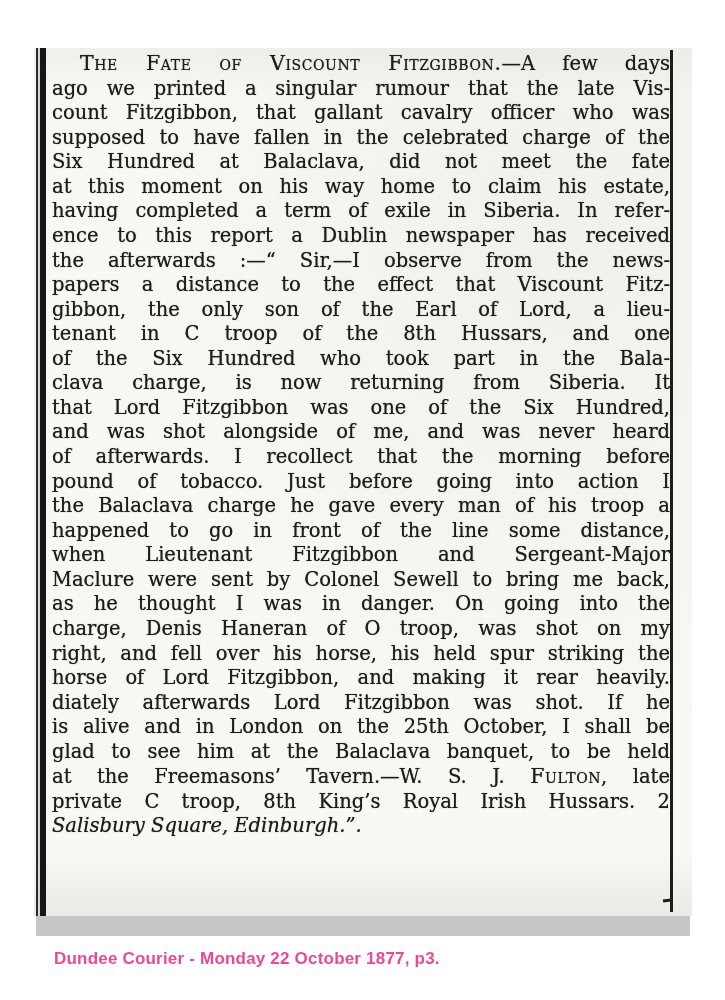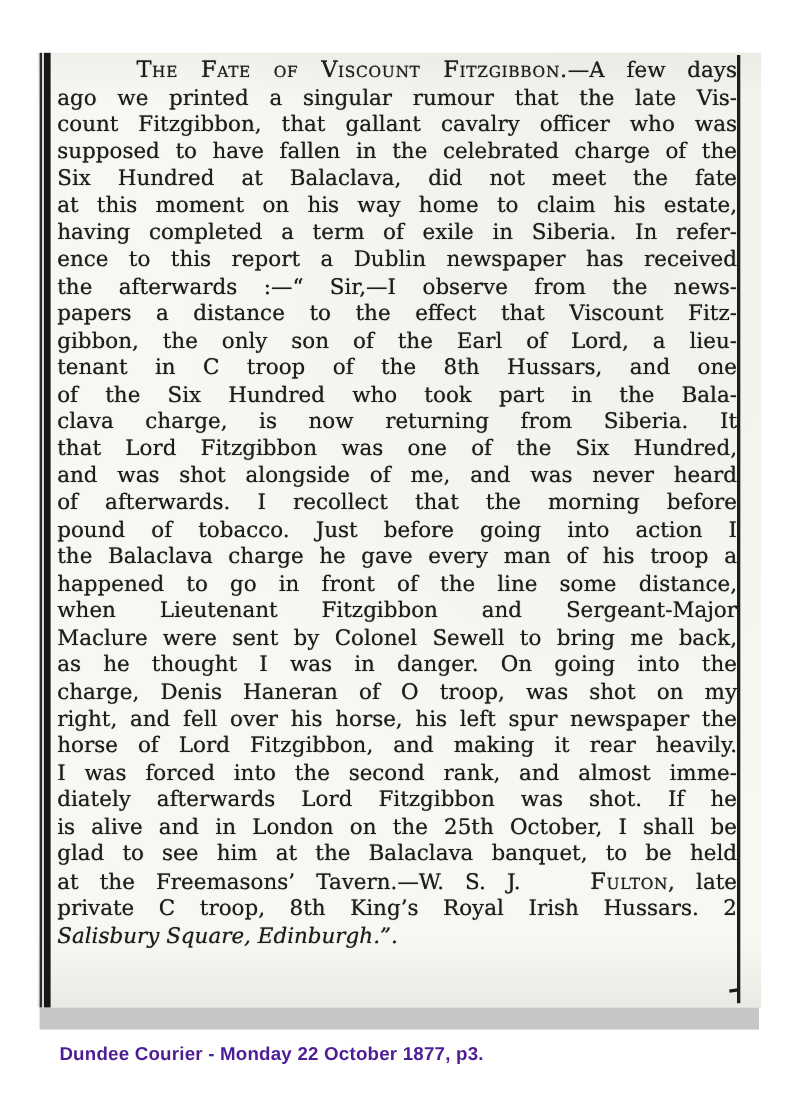--- a/index.html
+++ b/index.html
@@ -60,38 +60,37 @@
     text-align:justify;
     text-align-last:justify;
     white-space:normal;
   }
   .tline.first{text-indent:28px;}
   .tline.last{text-align-last:left;font-style:italic;}
   .sc{
     font-variant:small-caps;
     font-size:20.5px;
     letter-spacing:0.6px;
-    margin-left:44px;
   }
   
   .grey-band{
     position:absolute;
     left:36px;top:916px;
     width:654px;height:20px;
     background:#c6c6c6;
   }
   
   .caption{
     position:absolute;
     left:54px;top:949px;
     font-family:"Liberation Sans", sans-serif;
     font-weight:700;
     font-size:17px;
     letter-spacing:0.2px;
-    color:#4c1d95;
+    color:#ec4899;
   }
 </style>
 </head>
 <body>
 
 <div class="screen">
 
   <div class="paper"></div>
 
   <div class="left-rule"></div>
@@ -115,23 +114,22 @@
       <div class="tline"><span>that Lord Fitzgibbon was one of the Six Hundred,</span></div>
       <div class="tline"><span>and was shot alongside of me, and was never heard</span></div>
       <div class="tline"><span>of afterwards. I recollect that the morning before</span></div>
       <div class="tline"><span>pound of tobacco. Just before going into action I</span></div>
       <div class="tline"><span>the Balaclava charge he gave every man of his troop a</span></div>
       <div class="tline"><span>happened to go in front of the line some distance,</span></div>
       <div class="tline"><span>when Lieutenant Fitzgibbon and Sergeant-Major</span></div>
       <div class="tline"><span>Maclure were sent by Colonel Sewell to bring me back,</span></div>
       <div class="tline"><span>as he thought I was in danger. On going into the</span></div>
       <div class="tline"><span>charge, Denis Haneran of O troop, was shot on my</span></div>
-      <div class="tline"><span>right, and fell over his horse, his left spur newspaper the</span></div>
+      <div class="tline"><span>right, and fell over his horse, his held spur striking the</span></div>
       <div class="tline"><span>horse of Lord Fitzgibbon, and making it rear heavily.</span></div>
-      <div class="tline"><span>I was forced into the second rank, and almost imme-</span></div>
       <div class="tline"><span>diately afterwards Lord Fitzgibbon was shot. If he</span></div>
       <div class="tline"><span>is alive and in London on the 25th October, I shall be</span></div>
       <div class="tline"><span>glad to see him at the Balaclava banquet, to be held</span></div>
       <div class="tline"><span>at the Freemasons’ Tavern.—W. S. J. </span><span class="sc">Fulton</span><span>, late</span></div>
       <div class="tline"><span>private C troop, 8th King’s Royal Irish Hussars. 2</span></div>
       <div class="tline last"><span>Salisbury Square, Edinburgh.”.</span></div>
     </div>
 
   <div class="grey-band"></div>
 

